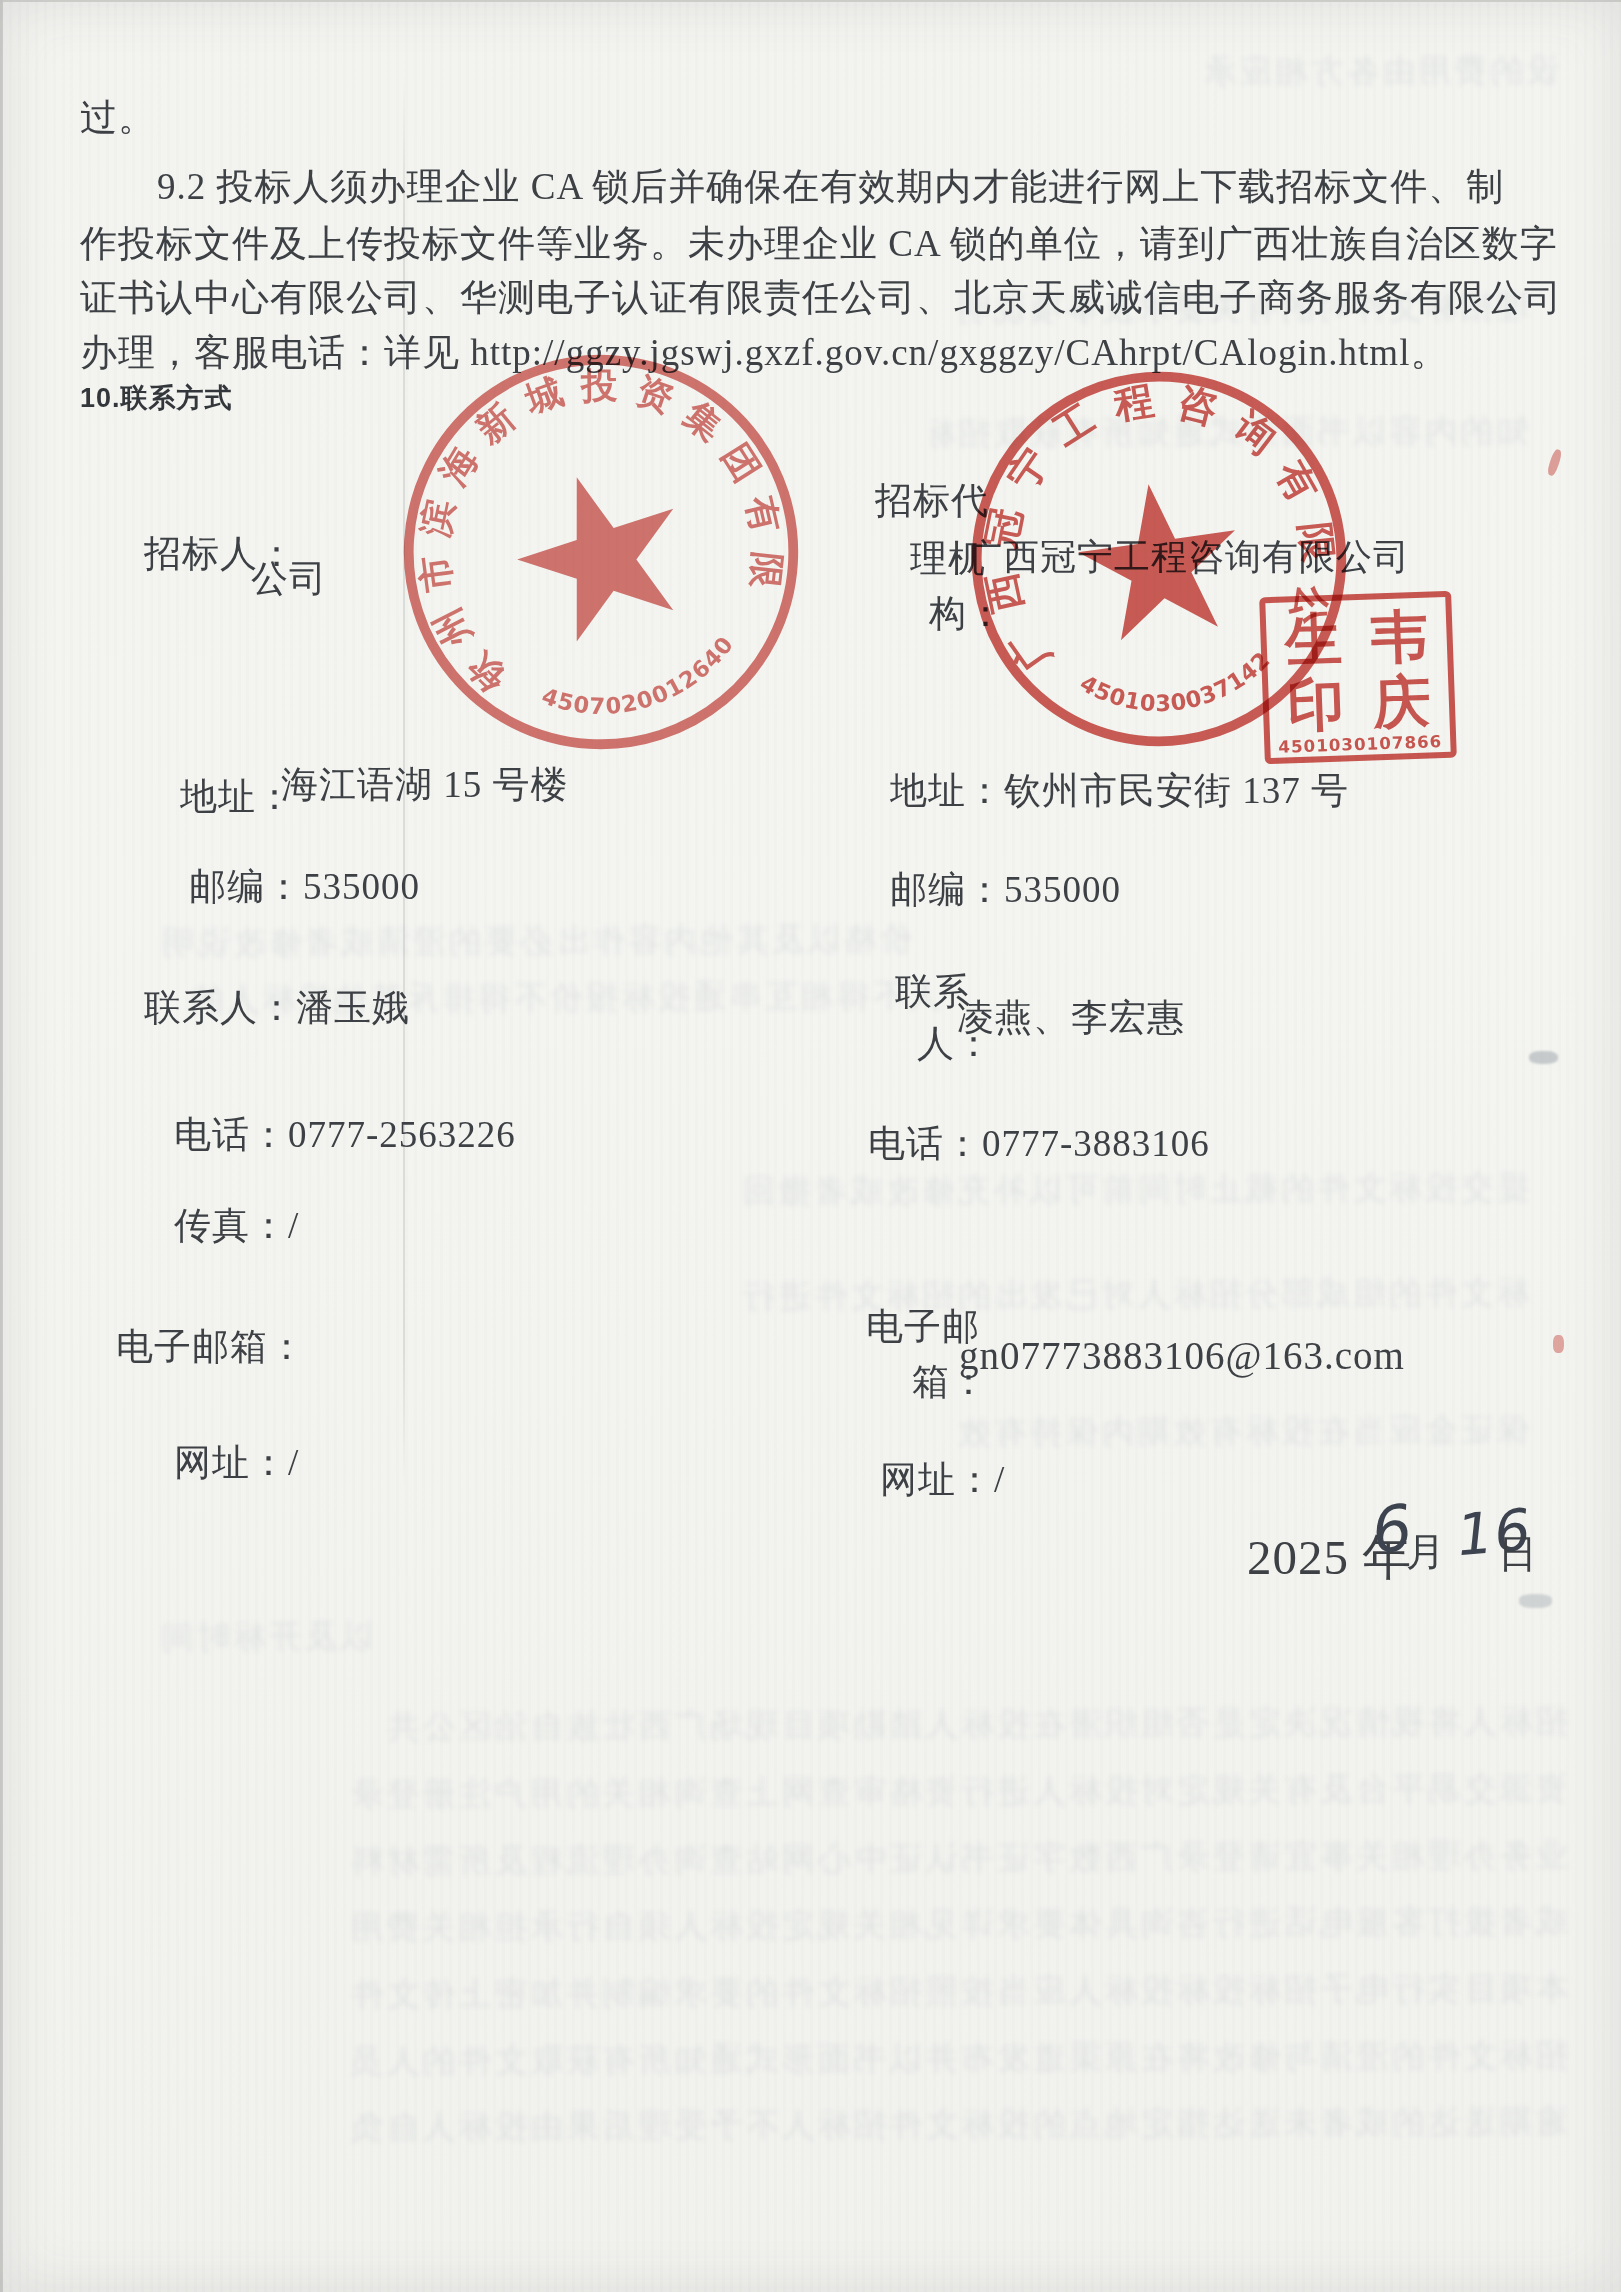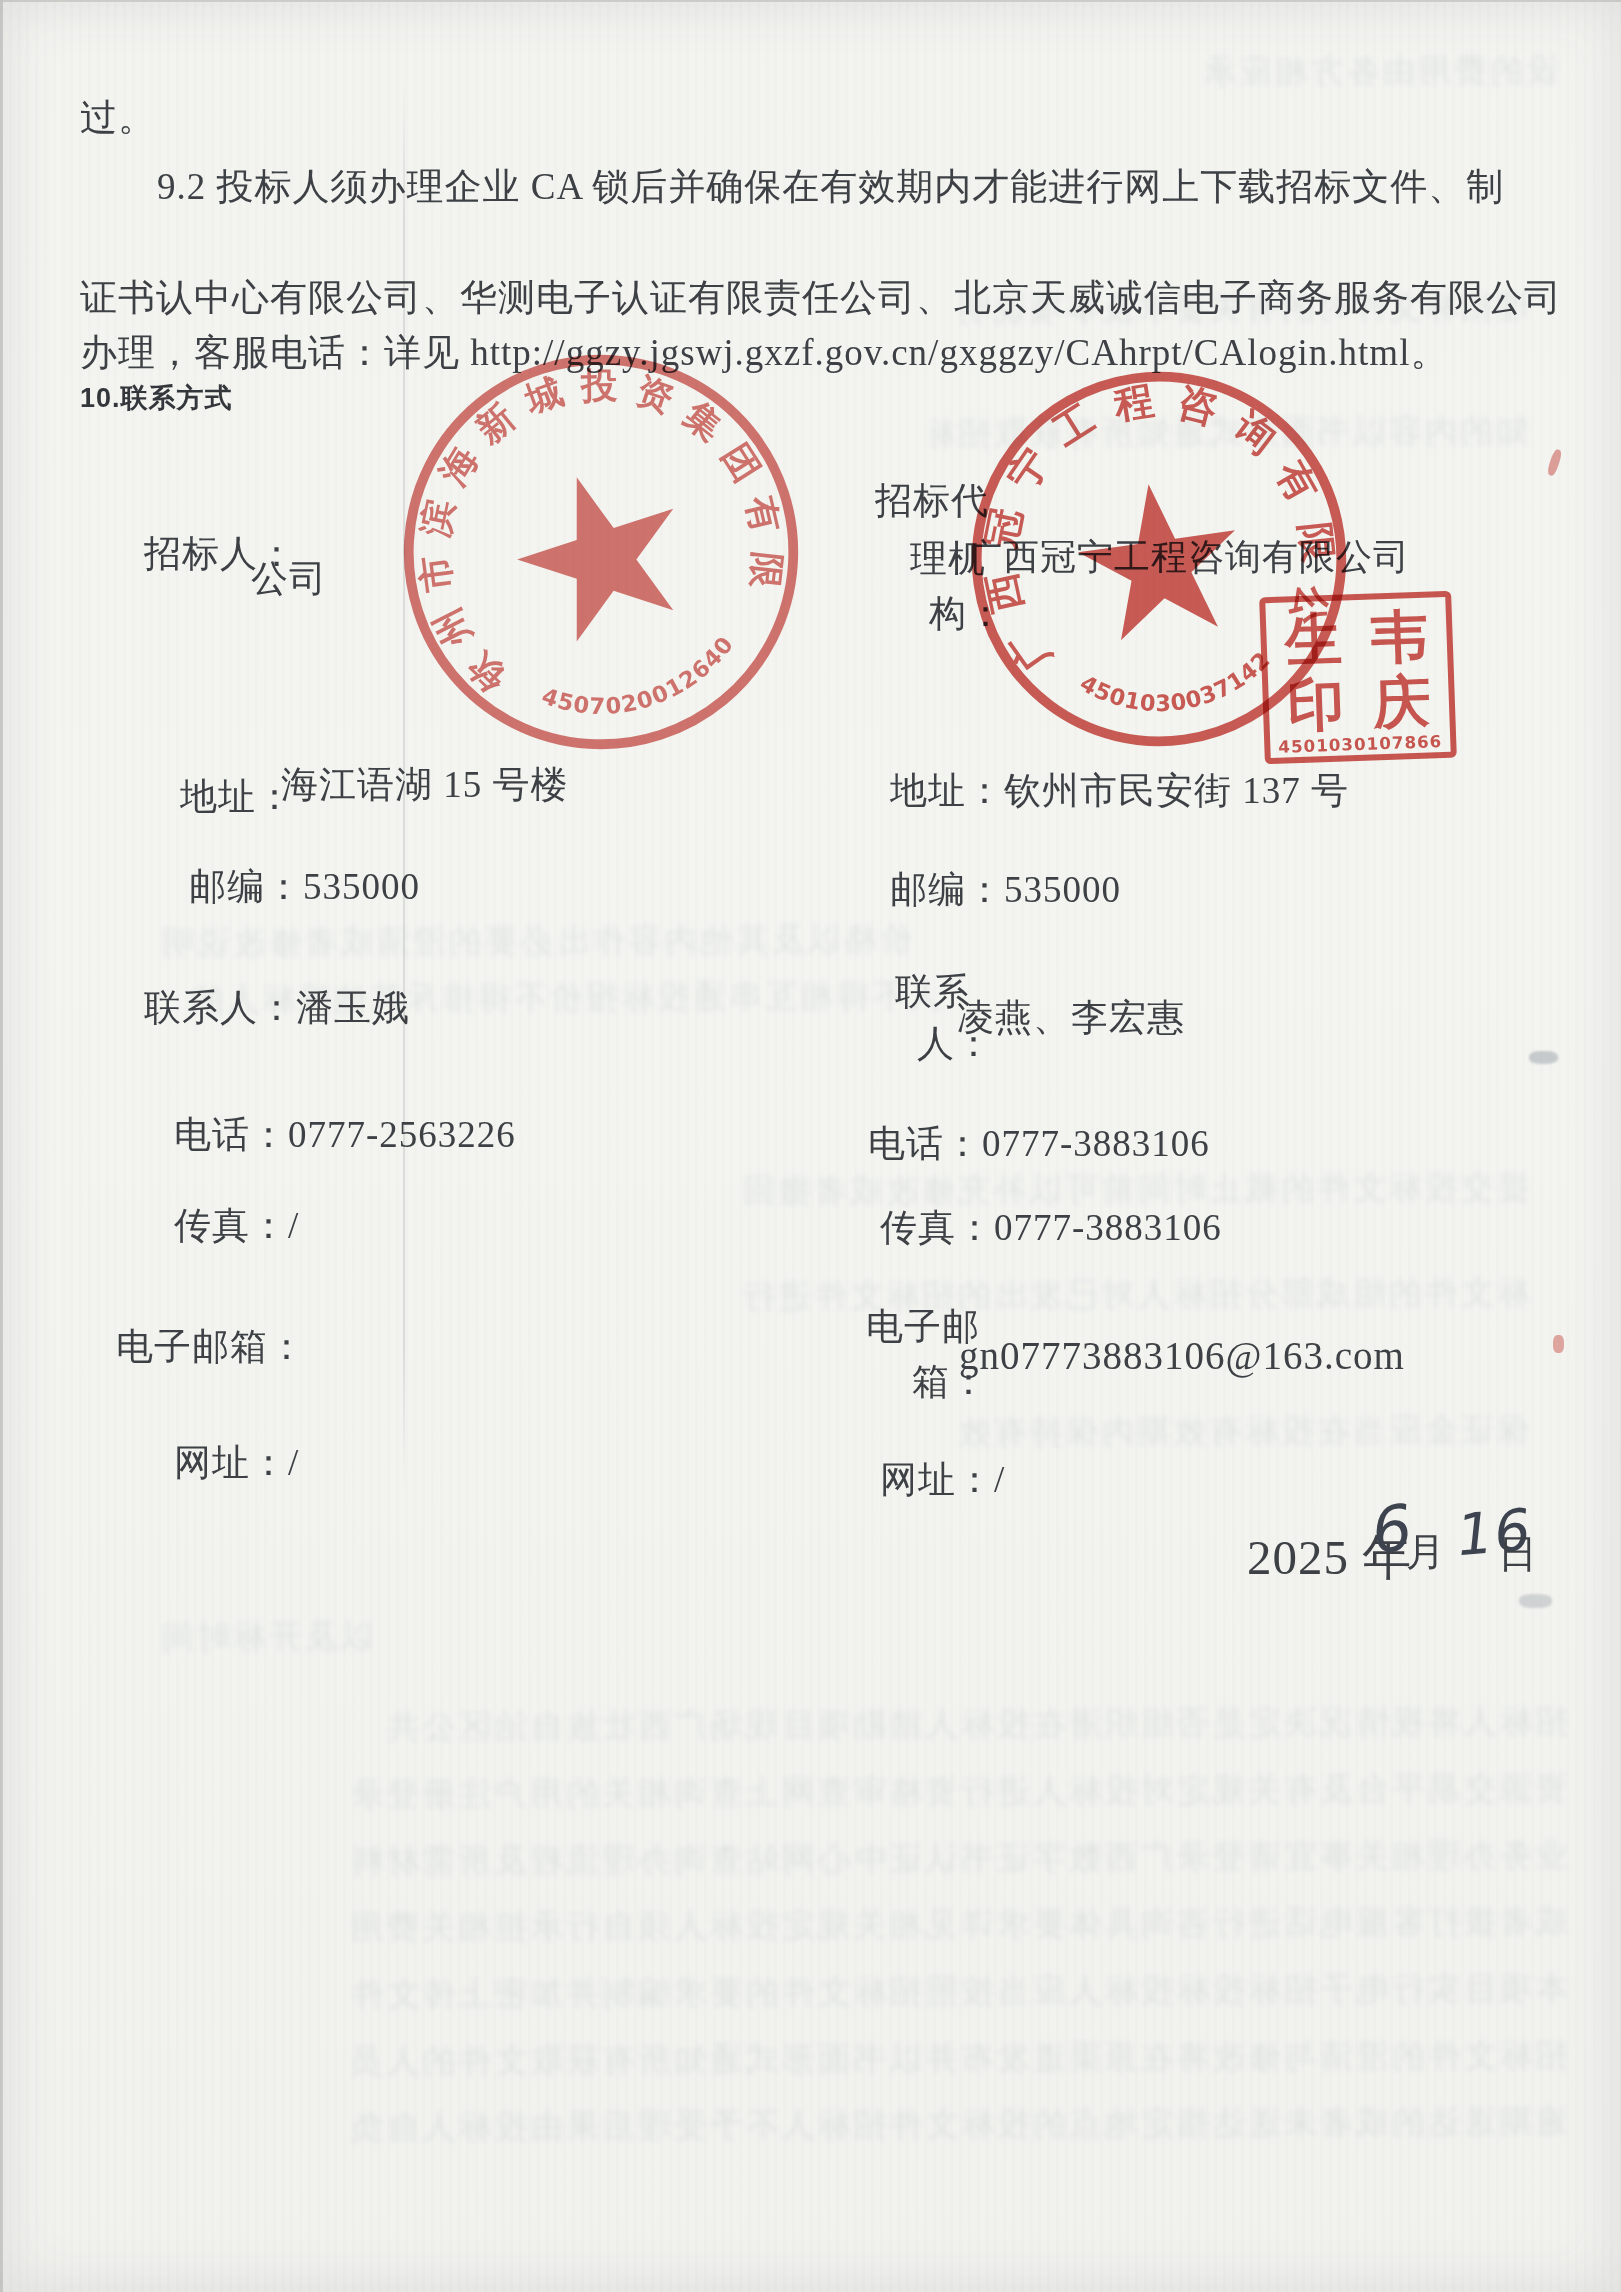--- a/index.html
+++ b/index.html
@@ -65,20 +65,21 @@
   <div class="bleed" style="left:54px;top:2103px;width:1514px;">逾期送达的或者未送达指定地点的投标文件招标人不予受理后果由投标人自负</div>
 
   <div class="crease" style="left:403px;top:78px;height:1411px;"></div>
   <div class="speck" style="left:1550px;top:449px;width:8.8px;height:27.4px;background:#c9554e;opacity:.55;transform:rotate(18deg);"></div>
   <div class="speck" style="left:1529px;top:1051px;width:29px;height:12.7px;background:#9aa1a8;opacity:.5;filter:blur(1px);"></div>
   <div class="speck" style="left:1553px;top:1335px;width:10.8px;height:17.6px;background:#c9554e;opacity:.5;"></div>
   <div class="speck" style="left:1519px;top:1594px;width:33px;height:13.7px;background:#a7adb3;opacity:.45;filter:blur(1px);"></div>
 
   <div class="t serif" style="left:80px;top:96px;font-size:37px;">过。</div>
   <div class="t serif" style="left:157px;top:165px;font-size:37px;">9.2 投标人须办理企业 CA 锁后并确保在有效期内才能进行网上下载招标文件、制</div>
+  <div class="t serif" style="left:80px;top:222px;font-size:37px;">作投标文件及上传投标文件等业务。未办理企业 CA 锁的单位，请到广西壮族自治区数字</div>
   <div class="t serif" style="left:80px;top:276px;font-size:37px;">证书认中心有限公司、华测电子认证有限责任公司、北京天威诚信电子商务服务有限公司</div>
   <div class="t serif" style="left:80px;top:331px;font-size:37px;">办理，客服电话：详见 http://ggzy.jgswj.gxzf.gov.cn/gxggzy/CAhrpt/CAlogin.html。</div>
   <div class="t heading" style="left:80px;top:382px;font-size:27px;">10.联系方式</div>
 
   <div class="t" style="left:144px;top:532px;font-size:37px;">招标人：</div>
   <div class="t" style="left:251px;top:557px;font-size:37px;">公司</div>
   <div class="t" style="left:180px;top:735px;font-size:37px;margin-top:40px;">地址：</div>
   <div class="t" style="left:281px;top:763px;font-size:37px;">海江语湖 15 号楼</div>
   <div class="t" style="left:189px;top:865px;font-size:37px;">邮编：535000</div>
   <div class="t" style="left:144px;top:986px;font-size:37px;">联系人：潘玉娥</div>
@@ -90,21 +91,20 @@
   <div class="t" style="left:875px;top:479px;font-size:37px;">招标代</div>
   <div class="t" style="left:910px;top:537px;font-size:37px;">理机</div>
   <div class="t" style="left:966px;top:536px;font-size:36px;">广西冠宁工程咨询有限公司</div>
   <div class="t" style="left:929px;top:592px;font-size:37px;">构：</div>
   <div class="t" style="left:890px;top:769px;font-size:37px;text-align:center;">地址：钦州市民安街 137 号</div>
   <div class="t" style="left:890px;top:868px;font-size:37px;">邮编：535000</div>
   <div class="t" style="left:895px;top:970px;font-size:37px;">联系</div>
   <div class="t" style="left:917px;top:1022px;font-size:37px;">人：</div>
   <div class="t" style="left:957px;top:996px;font-size:37px;">凌燕、李宏惠</div>
   <div class="t" style="left:868px;top:1122px;font-size:37px;">电话：0777-3883106</div>
-  <div class="t" style="left:880px;top:1206px;font-size:37px;">传真：0777-3883106</div>
   <div class="t" style="left:866px;top:1305px;font-size:37px;">电子邮</div>
   <div class="t" style="left:912px;top:1360px;font-size:37px;">箱：</div>
   <div class="t" style="left:959px;top:1333px;font-size:39px;">gn07773883106@163.com</div>
   <div class="t" style="left:880px;top:1458px;font-size:37px;">网址：/</div>
 
   <div class="t" style="left:1247px;top:1529px;font-size:49px;">2025 年</div>
   <div class="t hand" style="left:1372px;top:1492px;font-size:63px;transform:rotate(-7deg);">6</div>
   <div class="t" style="left:1406px;top:1529px;font-size:39px;">月</div>
   <div class="t hand" style="left:1457px;top:1498px;font-size:57px;transform:rotate(-5deg);">16</div>
   <div class="t" style="left:1498px;top:1531px;font-size:39px;">日</div>

